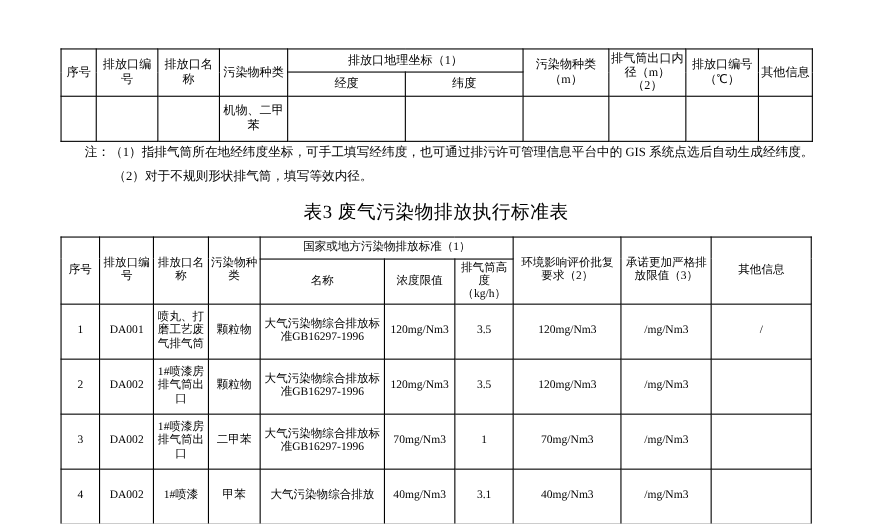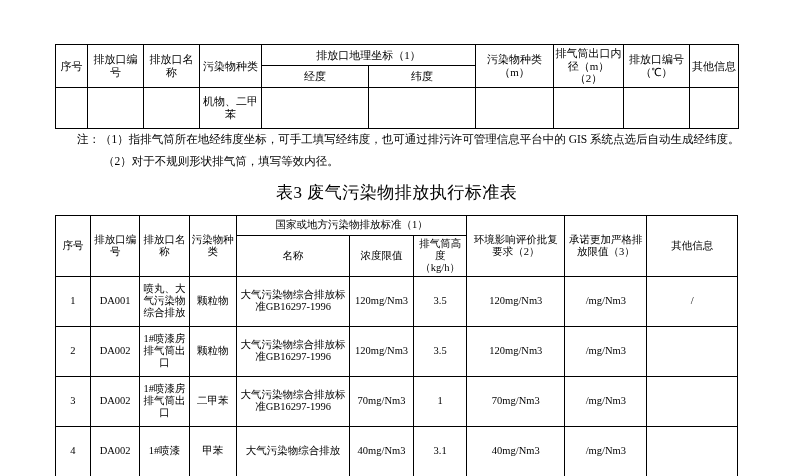--- a/index.html
+++ b/index.html
@@ -175,21 +175,21 @@
       </tr>
       <tr class="sub">
         <td>名称</td>
         <td>浓度限值</td>
         <td>排气筒高度（kg/h）</td>
       </tr>
 
       <tr class="datarow">
         <td>1</td>
         <td>DA001</td>
-        <td>喷丸、大气污染物综合排放</td>
+        <td>喷丸、打磨工艺废气排气筒</td>
         <td>颗粒物</td>
         <td>大气污染物综合排放标准GB16297-1996</td>
         <td>120mg/Nm3</td>
         <td>3.5</td>
         <td>120mg/Nm3</td>
         <td>/mg/Nm3</td>
         <td>/</td>
       </tr>
 
       <tr class="datarow">

